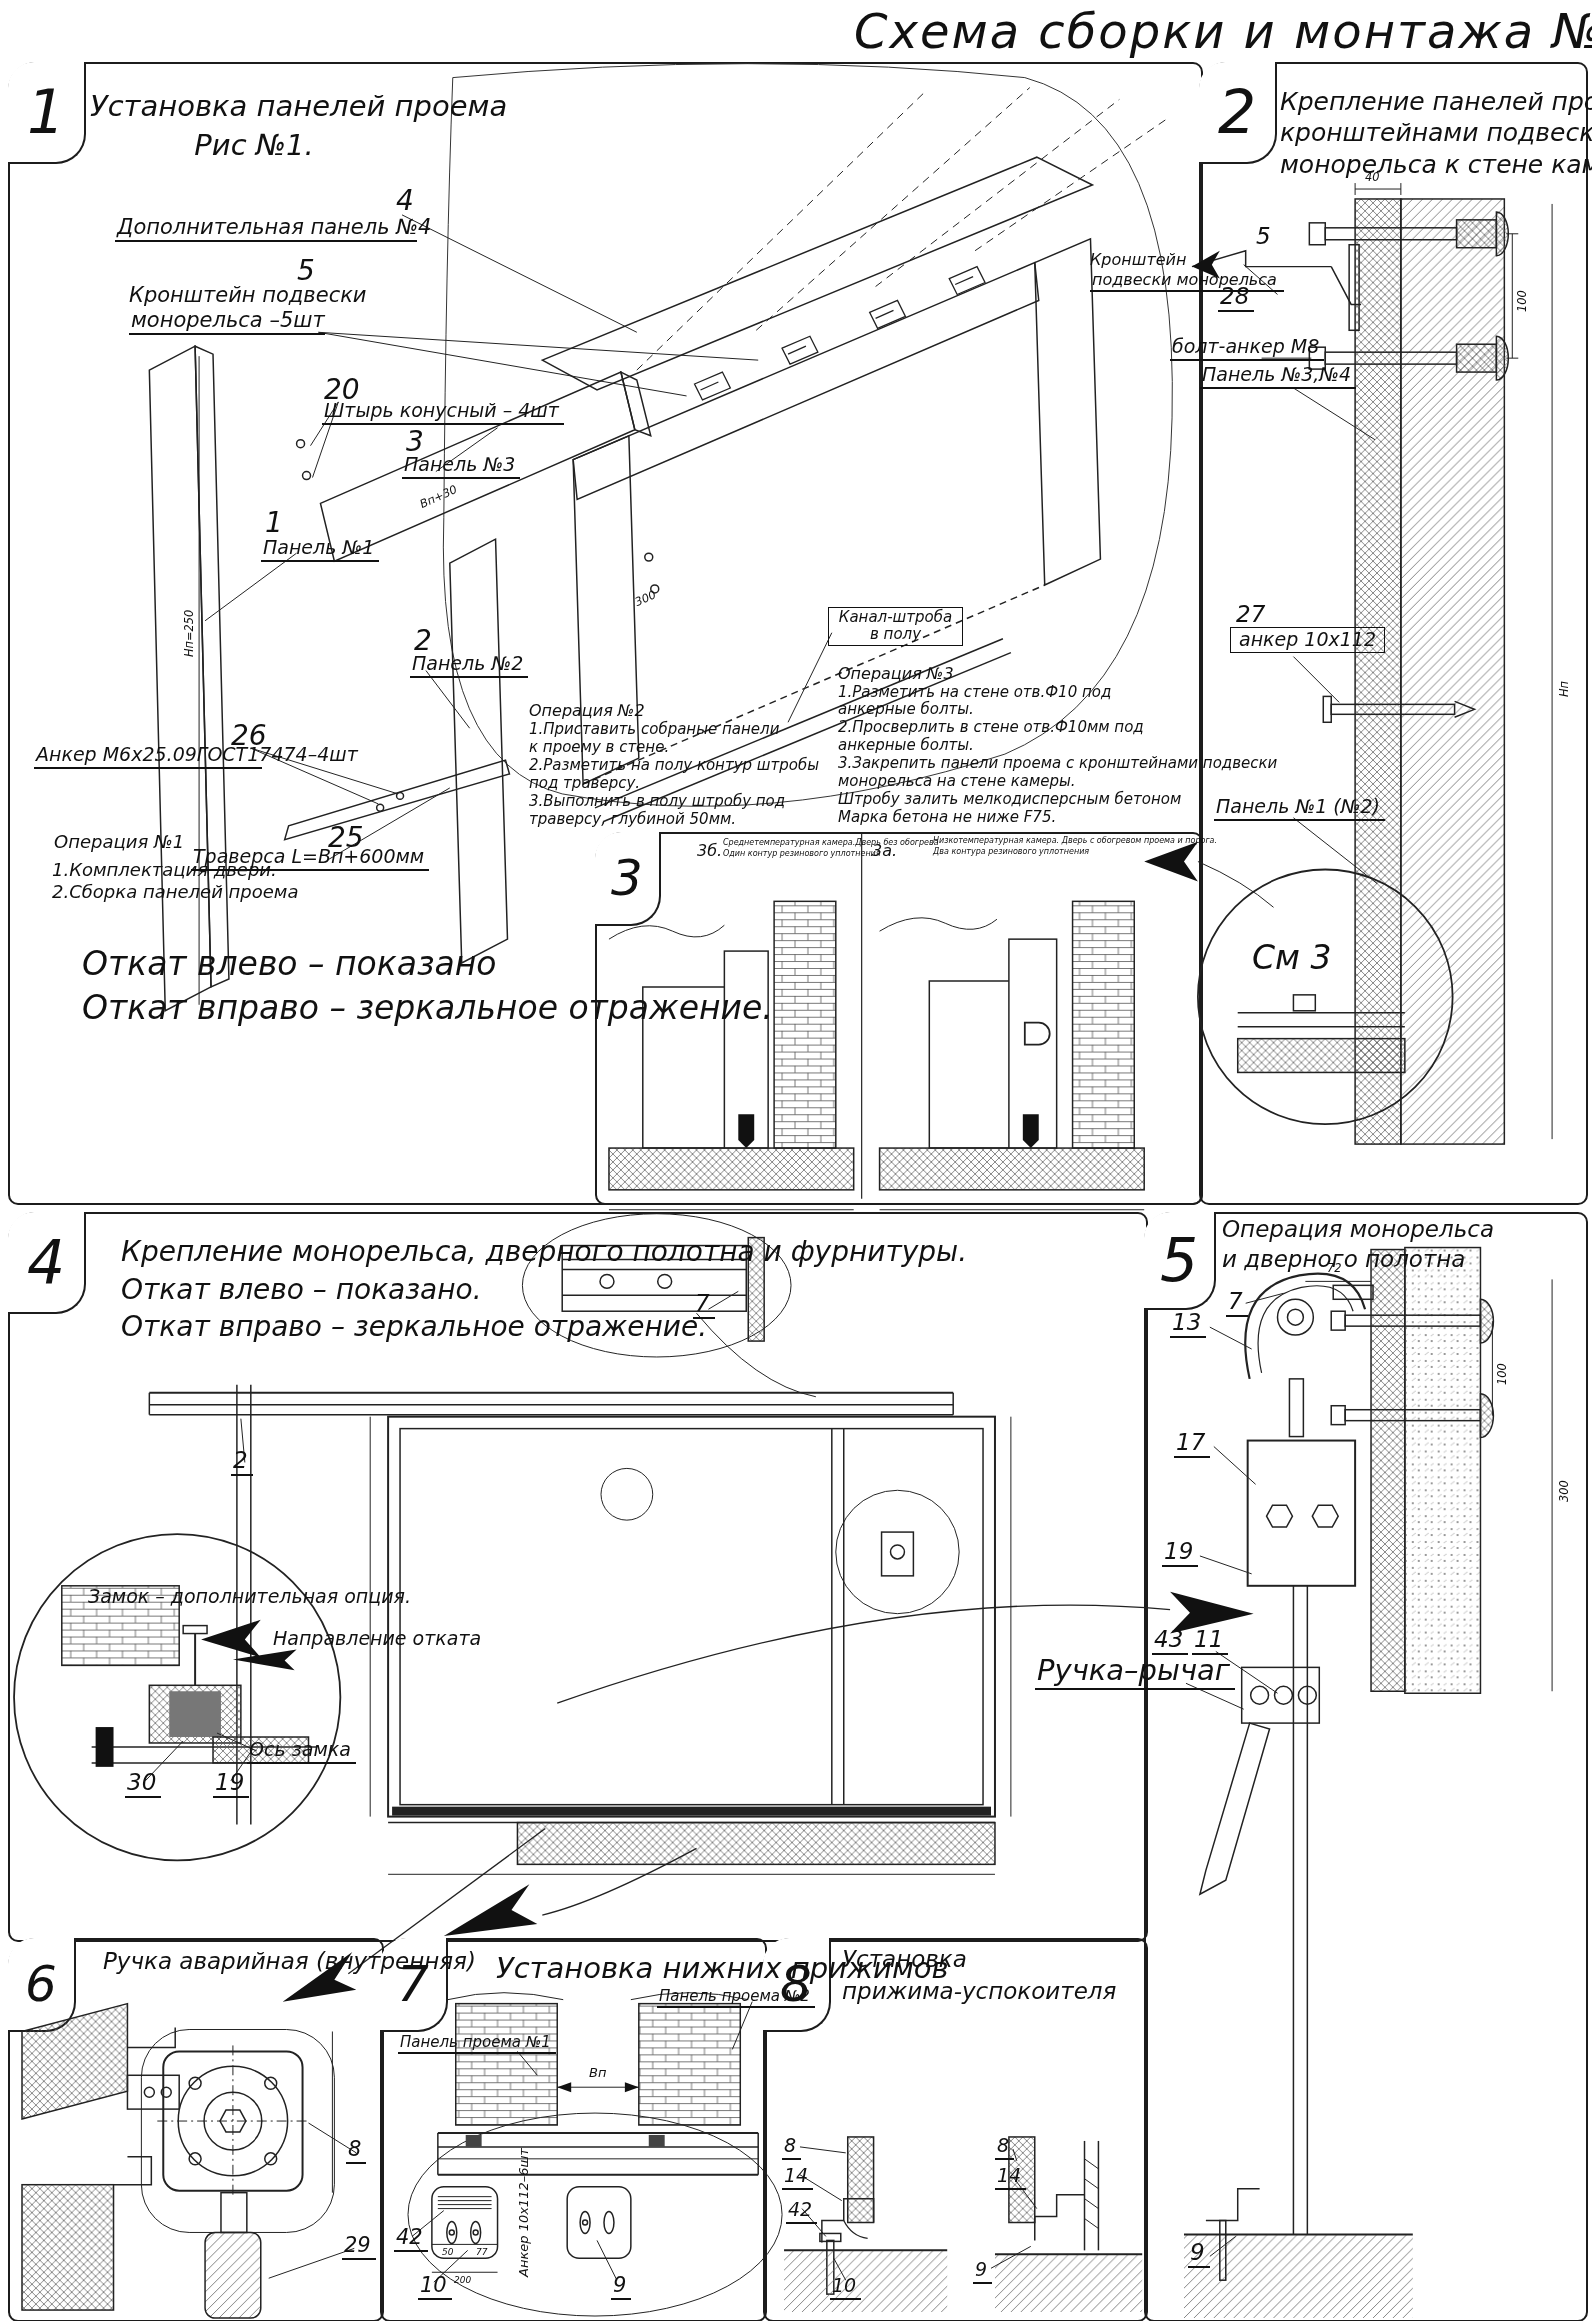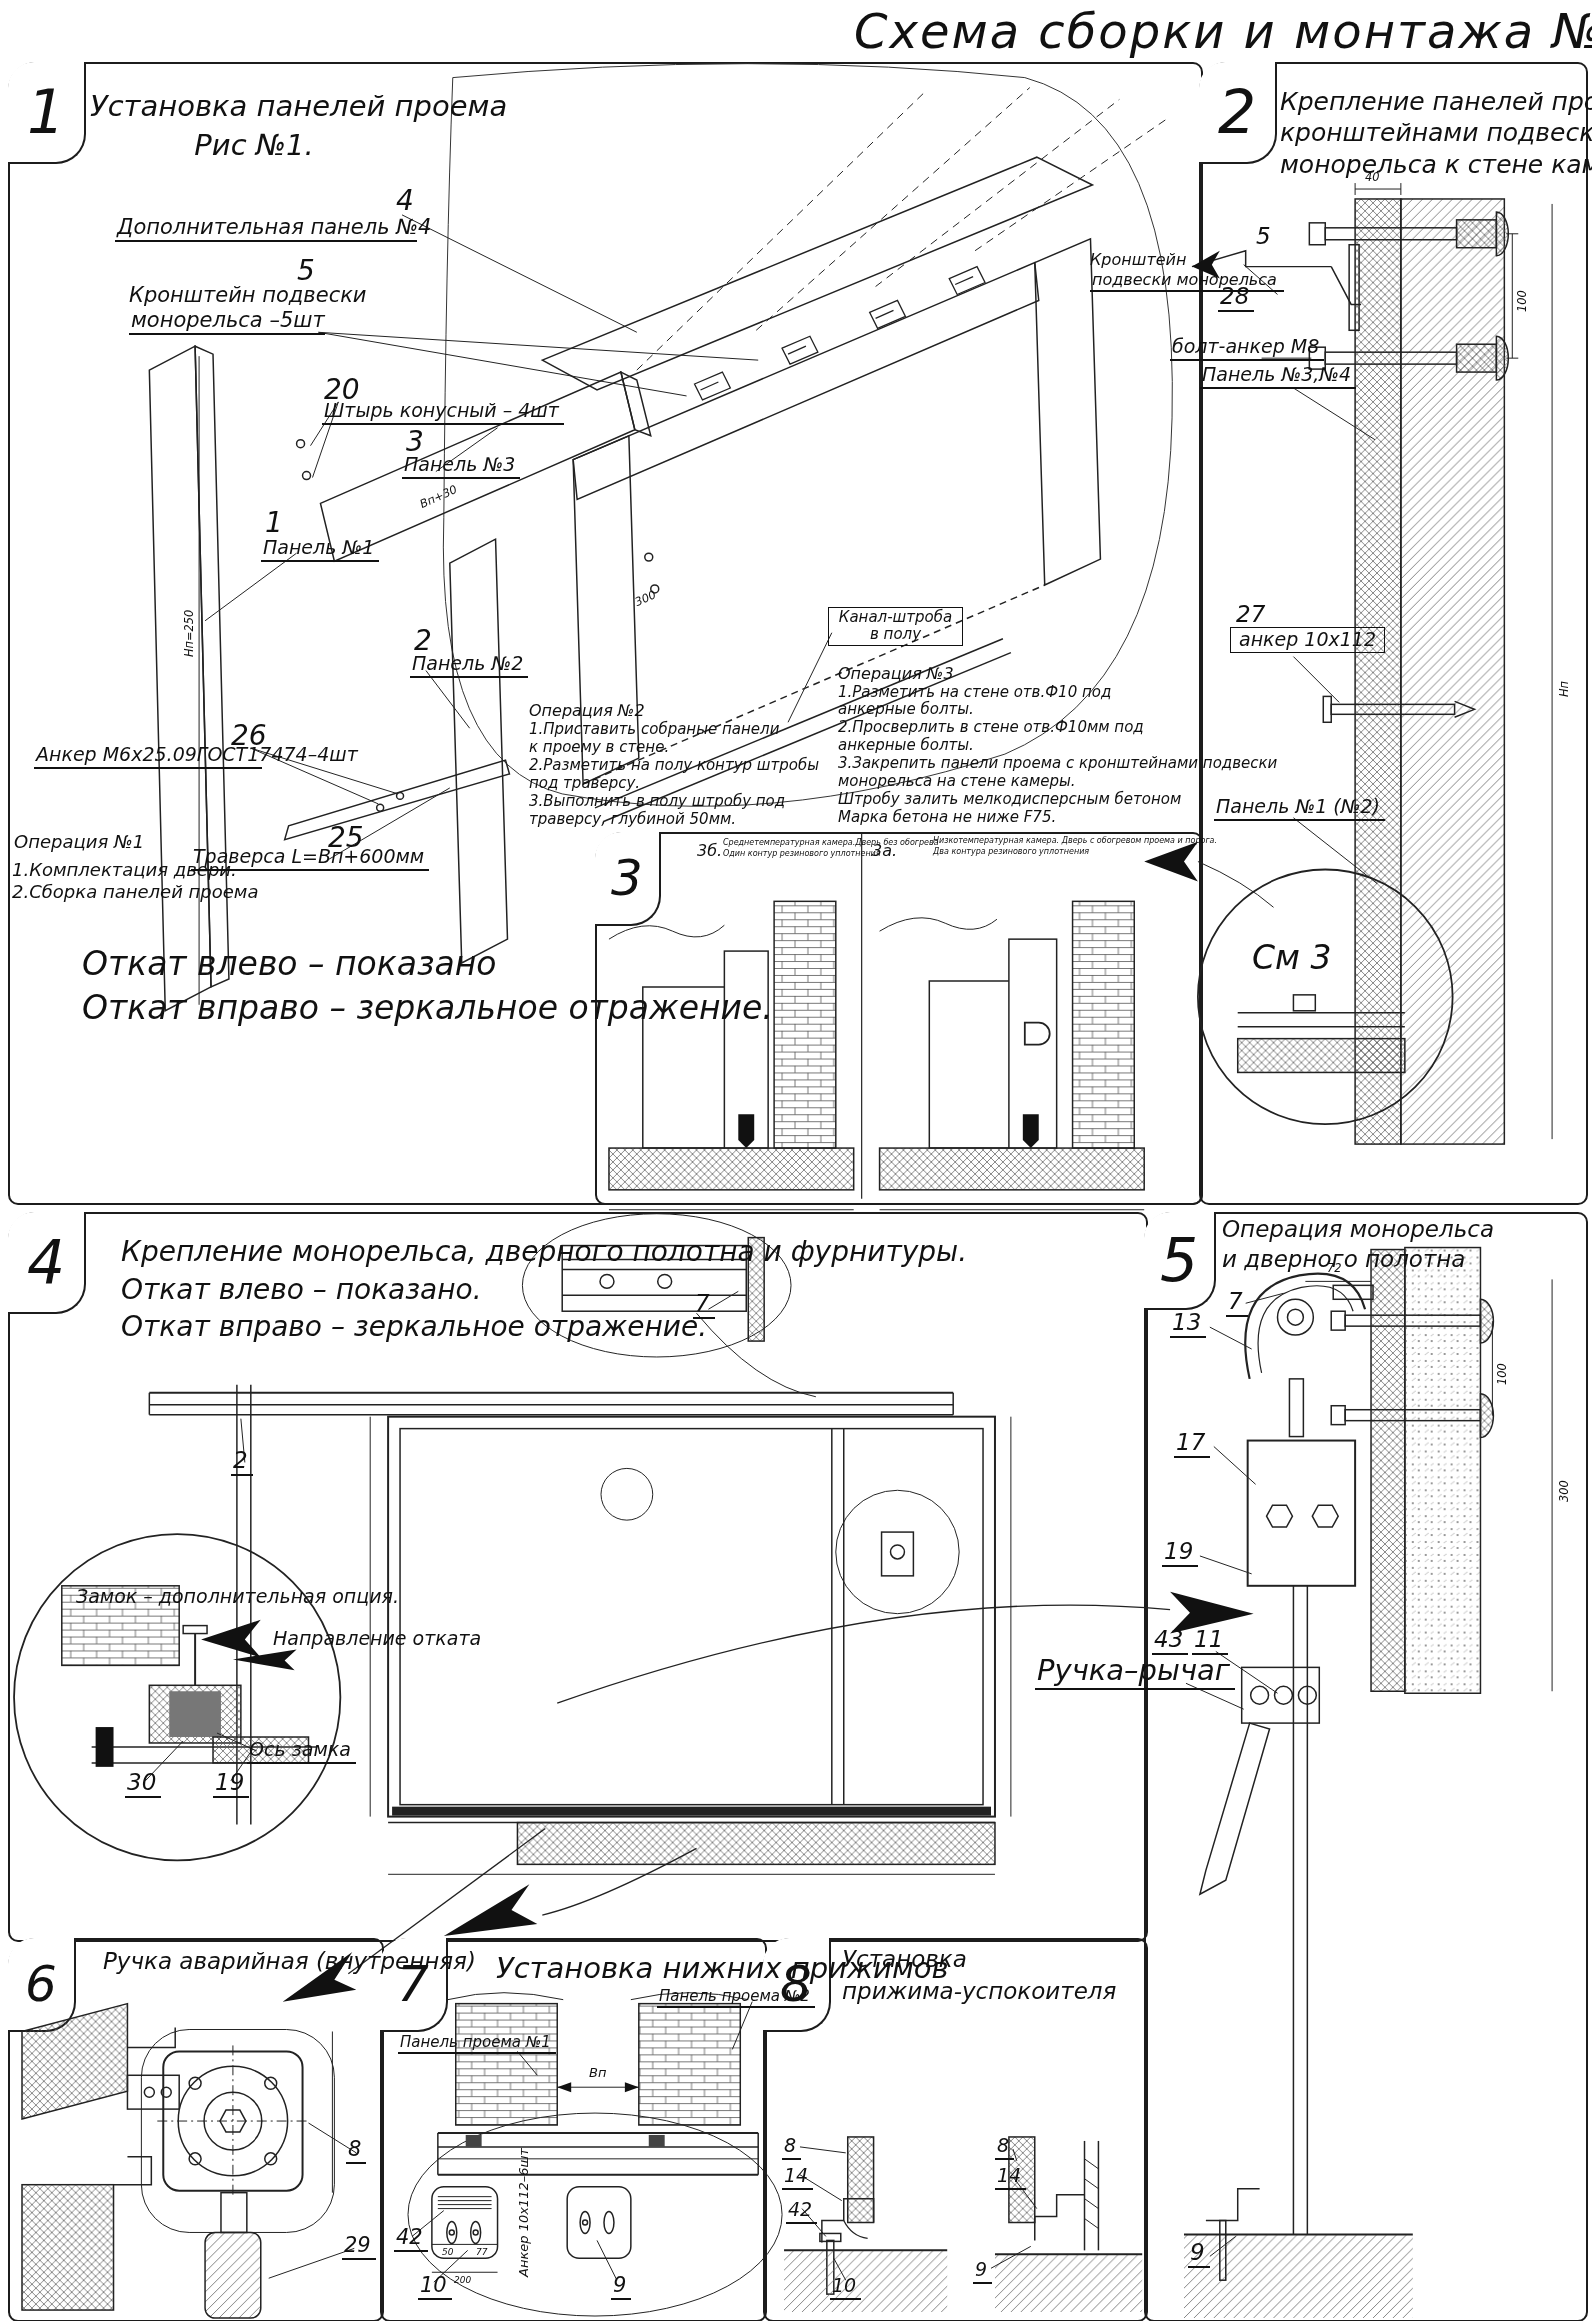--- a/index.html
+++ b/index.html
@@ -17,21 +17,21 @@
   .sh{border-bottom:2px solid #111;padding:0 5px 1px 2px;}
   .box{border:1.8px solid #111;padding:1px 8px;text-align:center;}
   .s48{font-size:48px;letter-spacing:2px;}
   .s34{font-size:33px;}
   .s30{font-size:29px;}
   .s28{font-size:28px;}
   .s26{font-size:25px;}
   .s24{font-size:23px;}
   .s22{font-size:21px;}
   .s20{font-size:19px;}
-  .s18{font-size:18px;}
+  .s18{font-size:18px;margin-left:40px;}
   .s17{font-size:16px;}
   .s16{font-size:15px;}
   .s14{font-size:13px;}
   .s12{font-size:11.4px;}
   .s9{font-size:9px;}
   .s8{font-size:8px;}
   .r90{transform:rotate(-90deg);transform-origin:0 0;}
   .r24{transform:rotate(-24deg);transform-origin:0 0;}
 </style>
 </head>
@@ -492,21 +492,21 @@
   <div class="t s8" style="left:723px;top:838px;">Среднетемпературная камера.Дверь без обогрева</div>
   <div class="t s8" style="left:723px;top:849px;">Один контур резинового уплотнения</div>
   <div class="t s17" style="left:872px;top:842px;">3а.</div>
   <div class="t s8" style="left:933px;top:836px;">Низкотемпературная камера. Дверь с обогревом проема и порога.</div>
   <div class="t s8" style="left:933px;top:847px;">Два контура резинового уплотнения</div>
 
   <div class="t s28" style="left:121px;top:1236px;">Крепление монорельса, дверного полотна и фурнитуры.</div>
   <div class="t s28" style="left:121px;top:1274px;">Откат влево – показано.</div>
   <div class="t s28" style="left:121px;top:1311px;">Откат вправо – зеркальное отражение.</div>
 
-  <div class="t s20" style="left:76px;top:1586px;">Замок – дополнительная опция.</div>
+  <div class="t s20" style="left:88px;top:1586px;">Замок – дополнительная опция.</div>
   <div class="t s20" style="left:273px;top:1628px;">Направление отката</div>
   <div class="t s20 sh" style="left:247px;top:1739px;">Ось замка</div>
   <div class="t s24 sh" style="left:125px;top:1769px;">30</div>
   <div class="t s24 sh" style="left:213px;top:1769px;">19</div>
   <div class="t s24 sh" style="left:693px;top:1290px;">7</div>
   <div class="t s24 sh" style="left:231px;top:1447px;">2</div>
 
   <div class="t s24" style="left:1222px;top:1216px;">Операция монорельса</div>
   <div class="t s24" style="left:1222px;top:1246px;">и дверного полотна</div>
 

